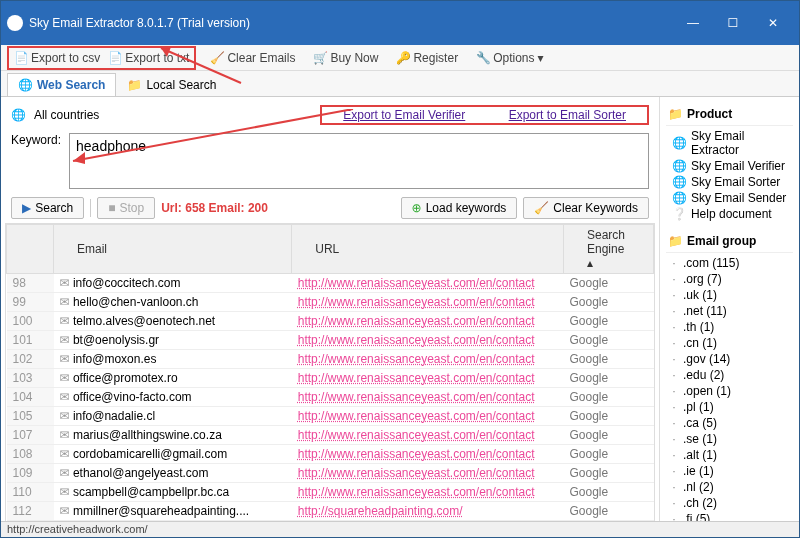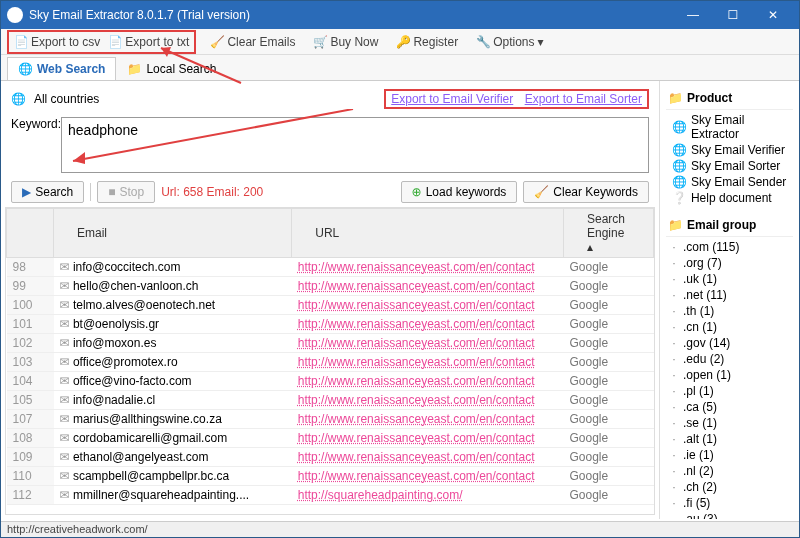--- a/index.html
+++ b/index.html
@@ -1,39 +1,39 @@
 <!DOCTYPE html>
 <html><head>
 <meta charset="utf-8">
 <style>
 *{margin:0;padding:0;box-sizing:border-box;font-family:"Segoe UI",Tahoma,sans-serif;font-size:12px}
 body{background:#fff;width:800px;height:538px;overflow:hidden;border:1px solid #2a5a8a;position:relative}
-.titlebar{background:#2a6bb8;color:#fff;height:28px;display:flex;align-items:center;padding:0 6px}
+.titlebar{background:#2a6bb8;color:#fff;height:44px;display:flex;align-items:center;padding:0 6px}
 .titlebar .logo{width:16px;height:16px;background:#fff;border-radius:50%;margin-right:6px}
 .titlebar .title{flex:1}
 .titlebar .btn{width:40px;height:24px;text-align:center;line-height:24px;cursor:pointer}
 .titlebar .close{background:none}
 .toolbar{background:#f7f7f7;border-bottom:1px solid #ddd;height:26px;display:flex;align-items:center;padding:0 6px;gap:10px}
 .toolbar .tb{display:flex;align-items:center;gap:3px;cursor:pointer;padding:2px 4px;color:#444}
 .toolbar .tb .ic{width:14px;height:14px;display:inline-block}
 .tabs{background:#f7f7f7;height:26px;display:flex;align-items:flex-end;padding:0 6px;border-bottom:1px solid #ccc}
 .tab{padding:4px 10px;display:flex;align-items:center;gap:4px;cursor:pointer;border:1px solid transparent;border-bottom:none}
 .tab.active{background:#fff;border-color:#ccc;font-weight:bold;color:#2a6bb8}
 .content{display:flex;height:calc(100% - 28px - 26px - 26px - 18px)}
 .main{flex:1;display:flex;flex-direction:column;padding:4px;min-width:0}
 .side{width:140px;border-left:1px solid #ddd;padding:6px;overflow:hidden}
 .row1{display:flex;align-items:center;gap:8px;padding:4px 6px}
-.linkbtn{color:#8b5cf6;text-decoration:underline;cursor:pointer;padding:2px 4px}
+.linkbtn{color:#4c1d95;text-decoration:underline;cursor:pointer;padding:2px 20px}
 .redbox{border:2px solid #e04040;padding:1px}
-.kwrow{display:flex;align-items:flex-start;gap:0;padding:4px 6px}
+.kwrow{display:flex;align-items:flex-start;gap:8px;padding:4px 6px}
 .kwbox{flex:1;border:1px solid #999;height:56px;padding:4px 6px}
 .kwbox input{border:none;outline:none;width:100%;font-size:14px}
 .btnrow{display:flex;align-items:center;gap:6px;padding:4px 6px}
 .button{border:1px solid #bbb;background:#f7f7f7;padding:3px 10px;display:flex;align-items:center;gap:4px;cursor:pointer;border-radius:2px}
-.info{color:#e04040;font-weight:normal}
+.info{color:#e04040;font-weight:bold}
 .grid{flex:1;overflow:auto;border:1px solid #ddd}
 .grid table{width:100%;border-collapse:collapse}
 .grid th{background:#f0f0f0;border:1px solid #ddd;padding:3px 23px;text-align:left;font-weight:normal;color:#333;position:sticky;top:0}
 .grid td{border-bottom:1px solid #eee;padding:2px 6px;white-space:nowrap;overflow:hidden;text-overflow:ellipsis}
 .grid td.rn{text-align:left;color:#999;padding-right:8px;width:40px;background:#f7f7f7}
 .grid td.em::before{content:"✉ ";color:#999}
 .grid td.url{color:#ec4899;text-decoration:underline dotted;max-width:230px}
 .grid td.se{color:#777;width:90px}
 .side h4{font-weight:bold;padding:4px 2px;border-bottom:1px solid #eee;display:flex;align-items:center;gap:4px}
 .side ul{list-style:none;padding:2px 0 8px 4px}

